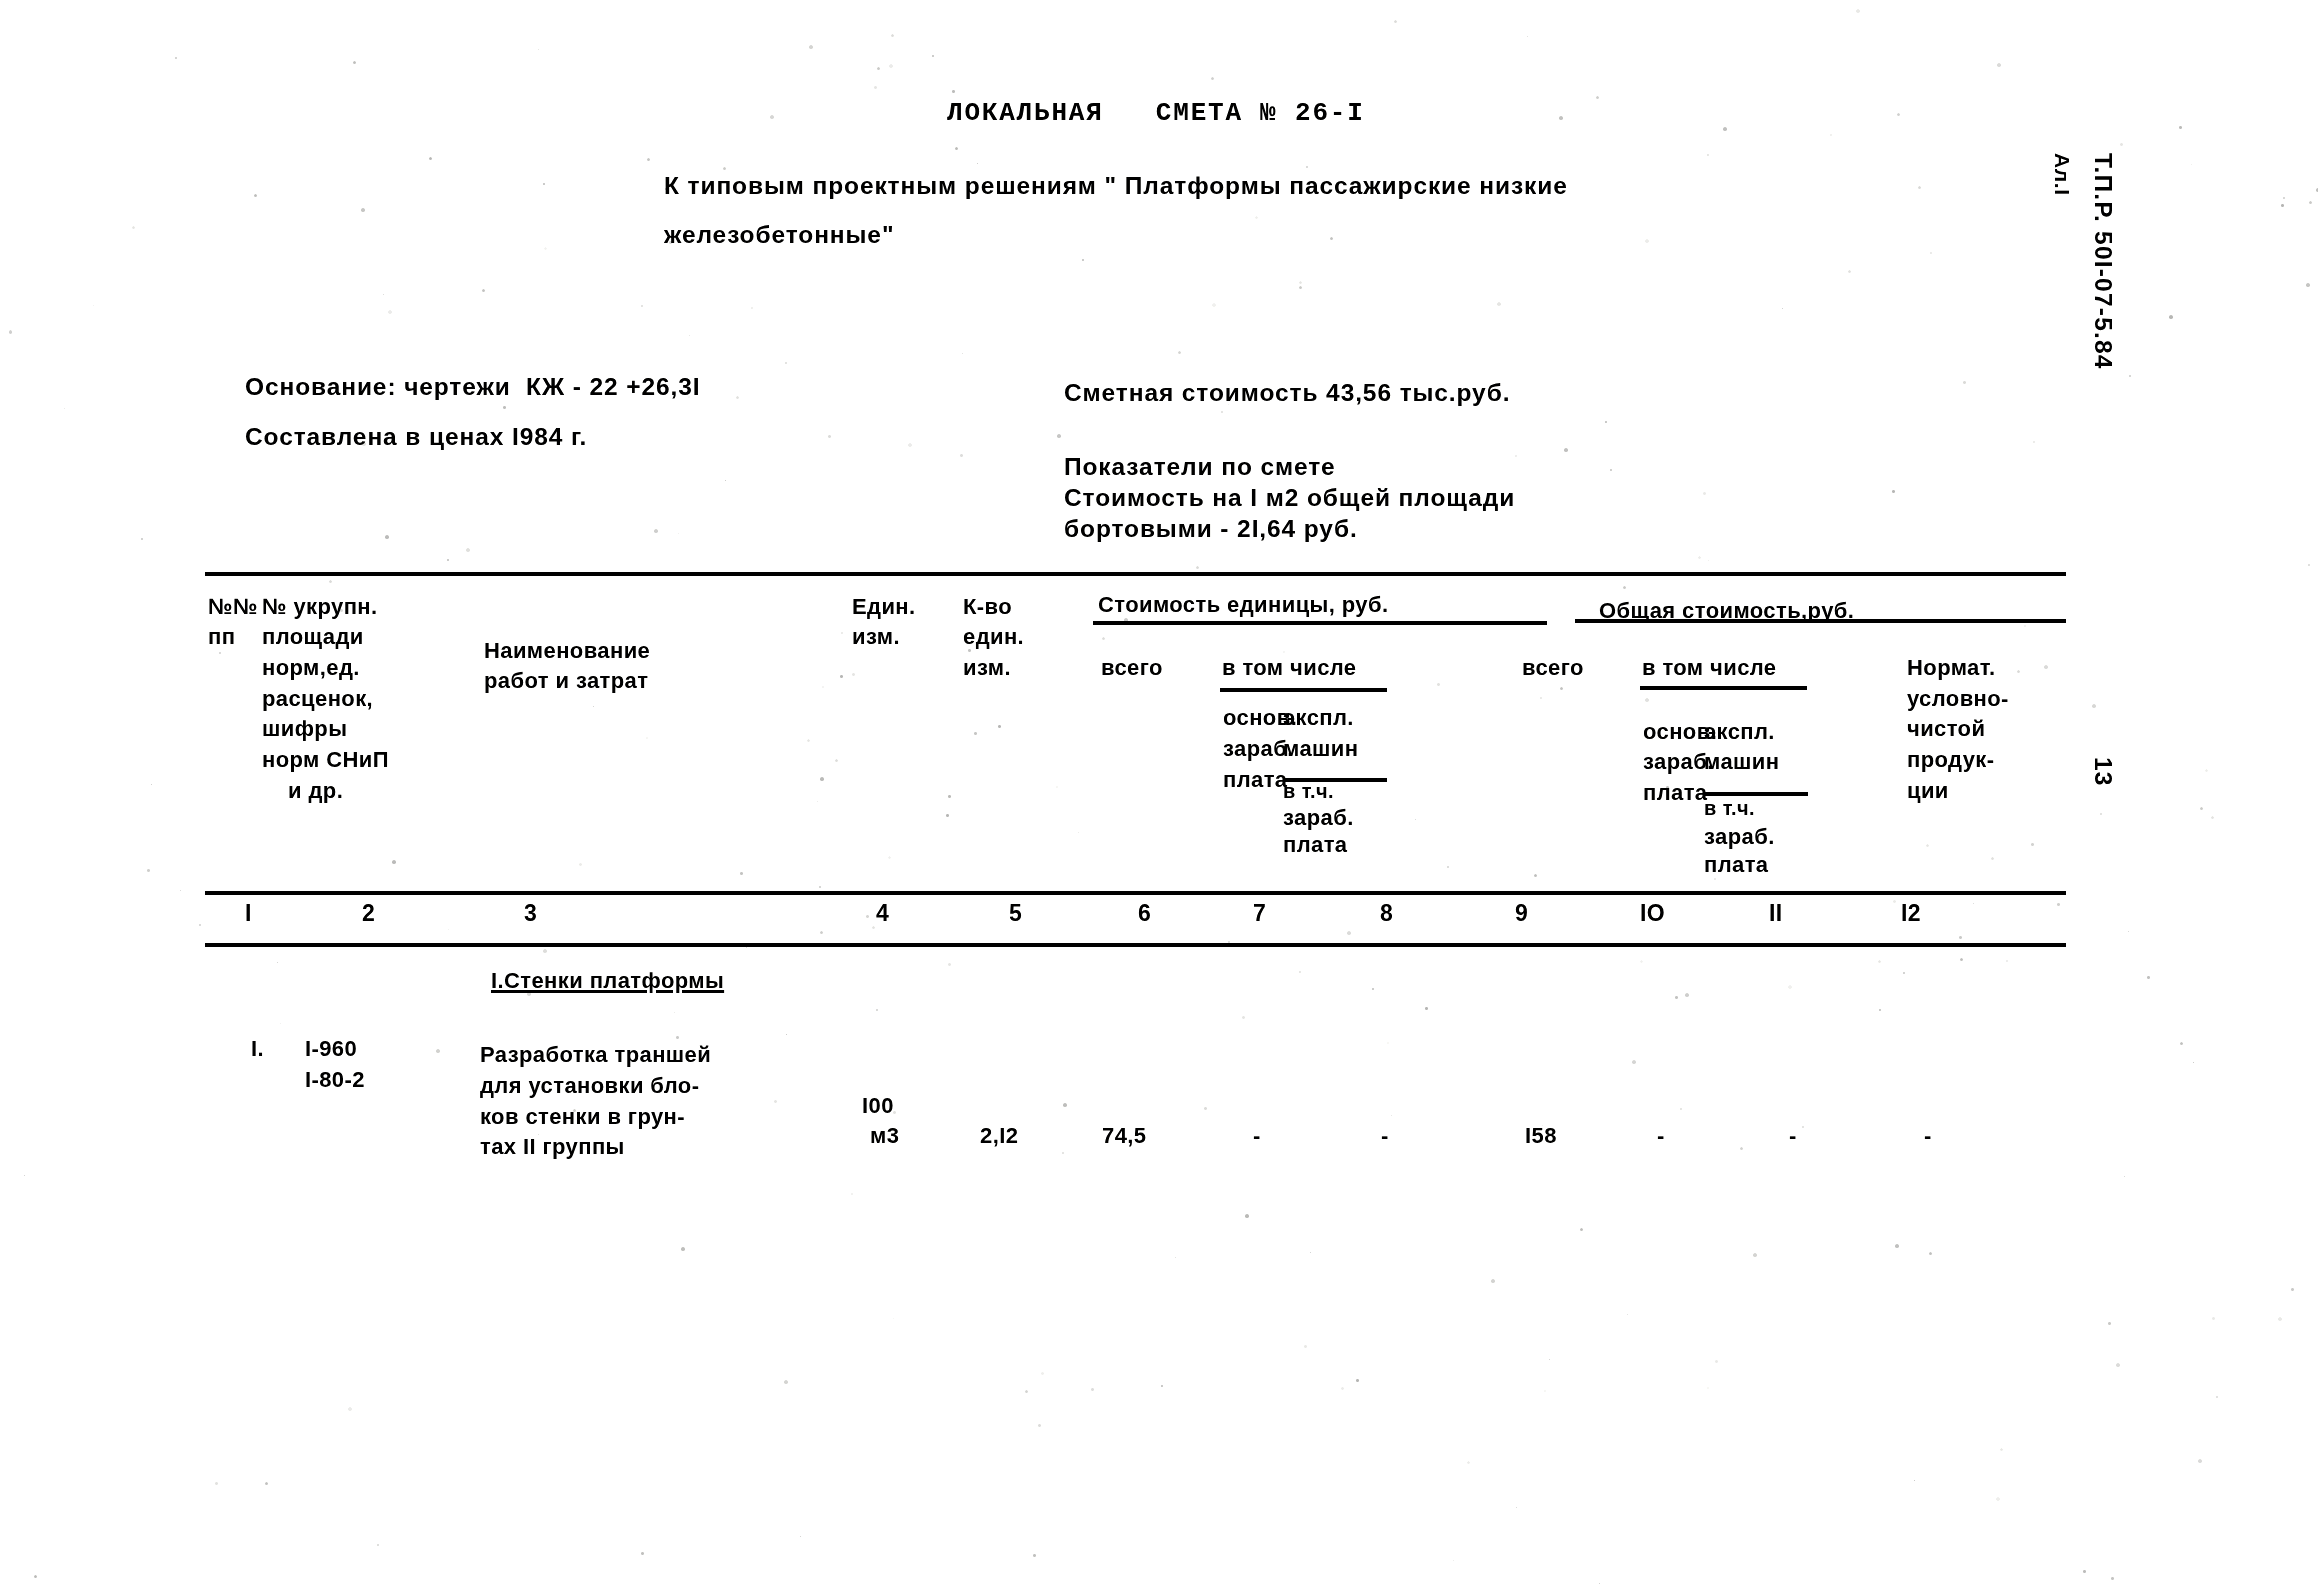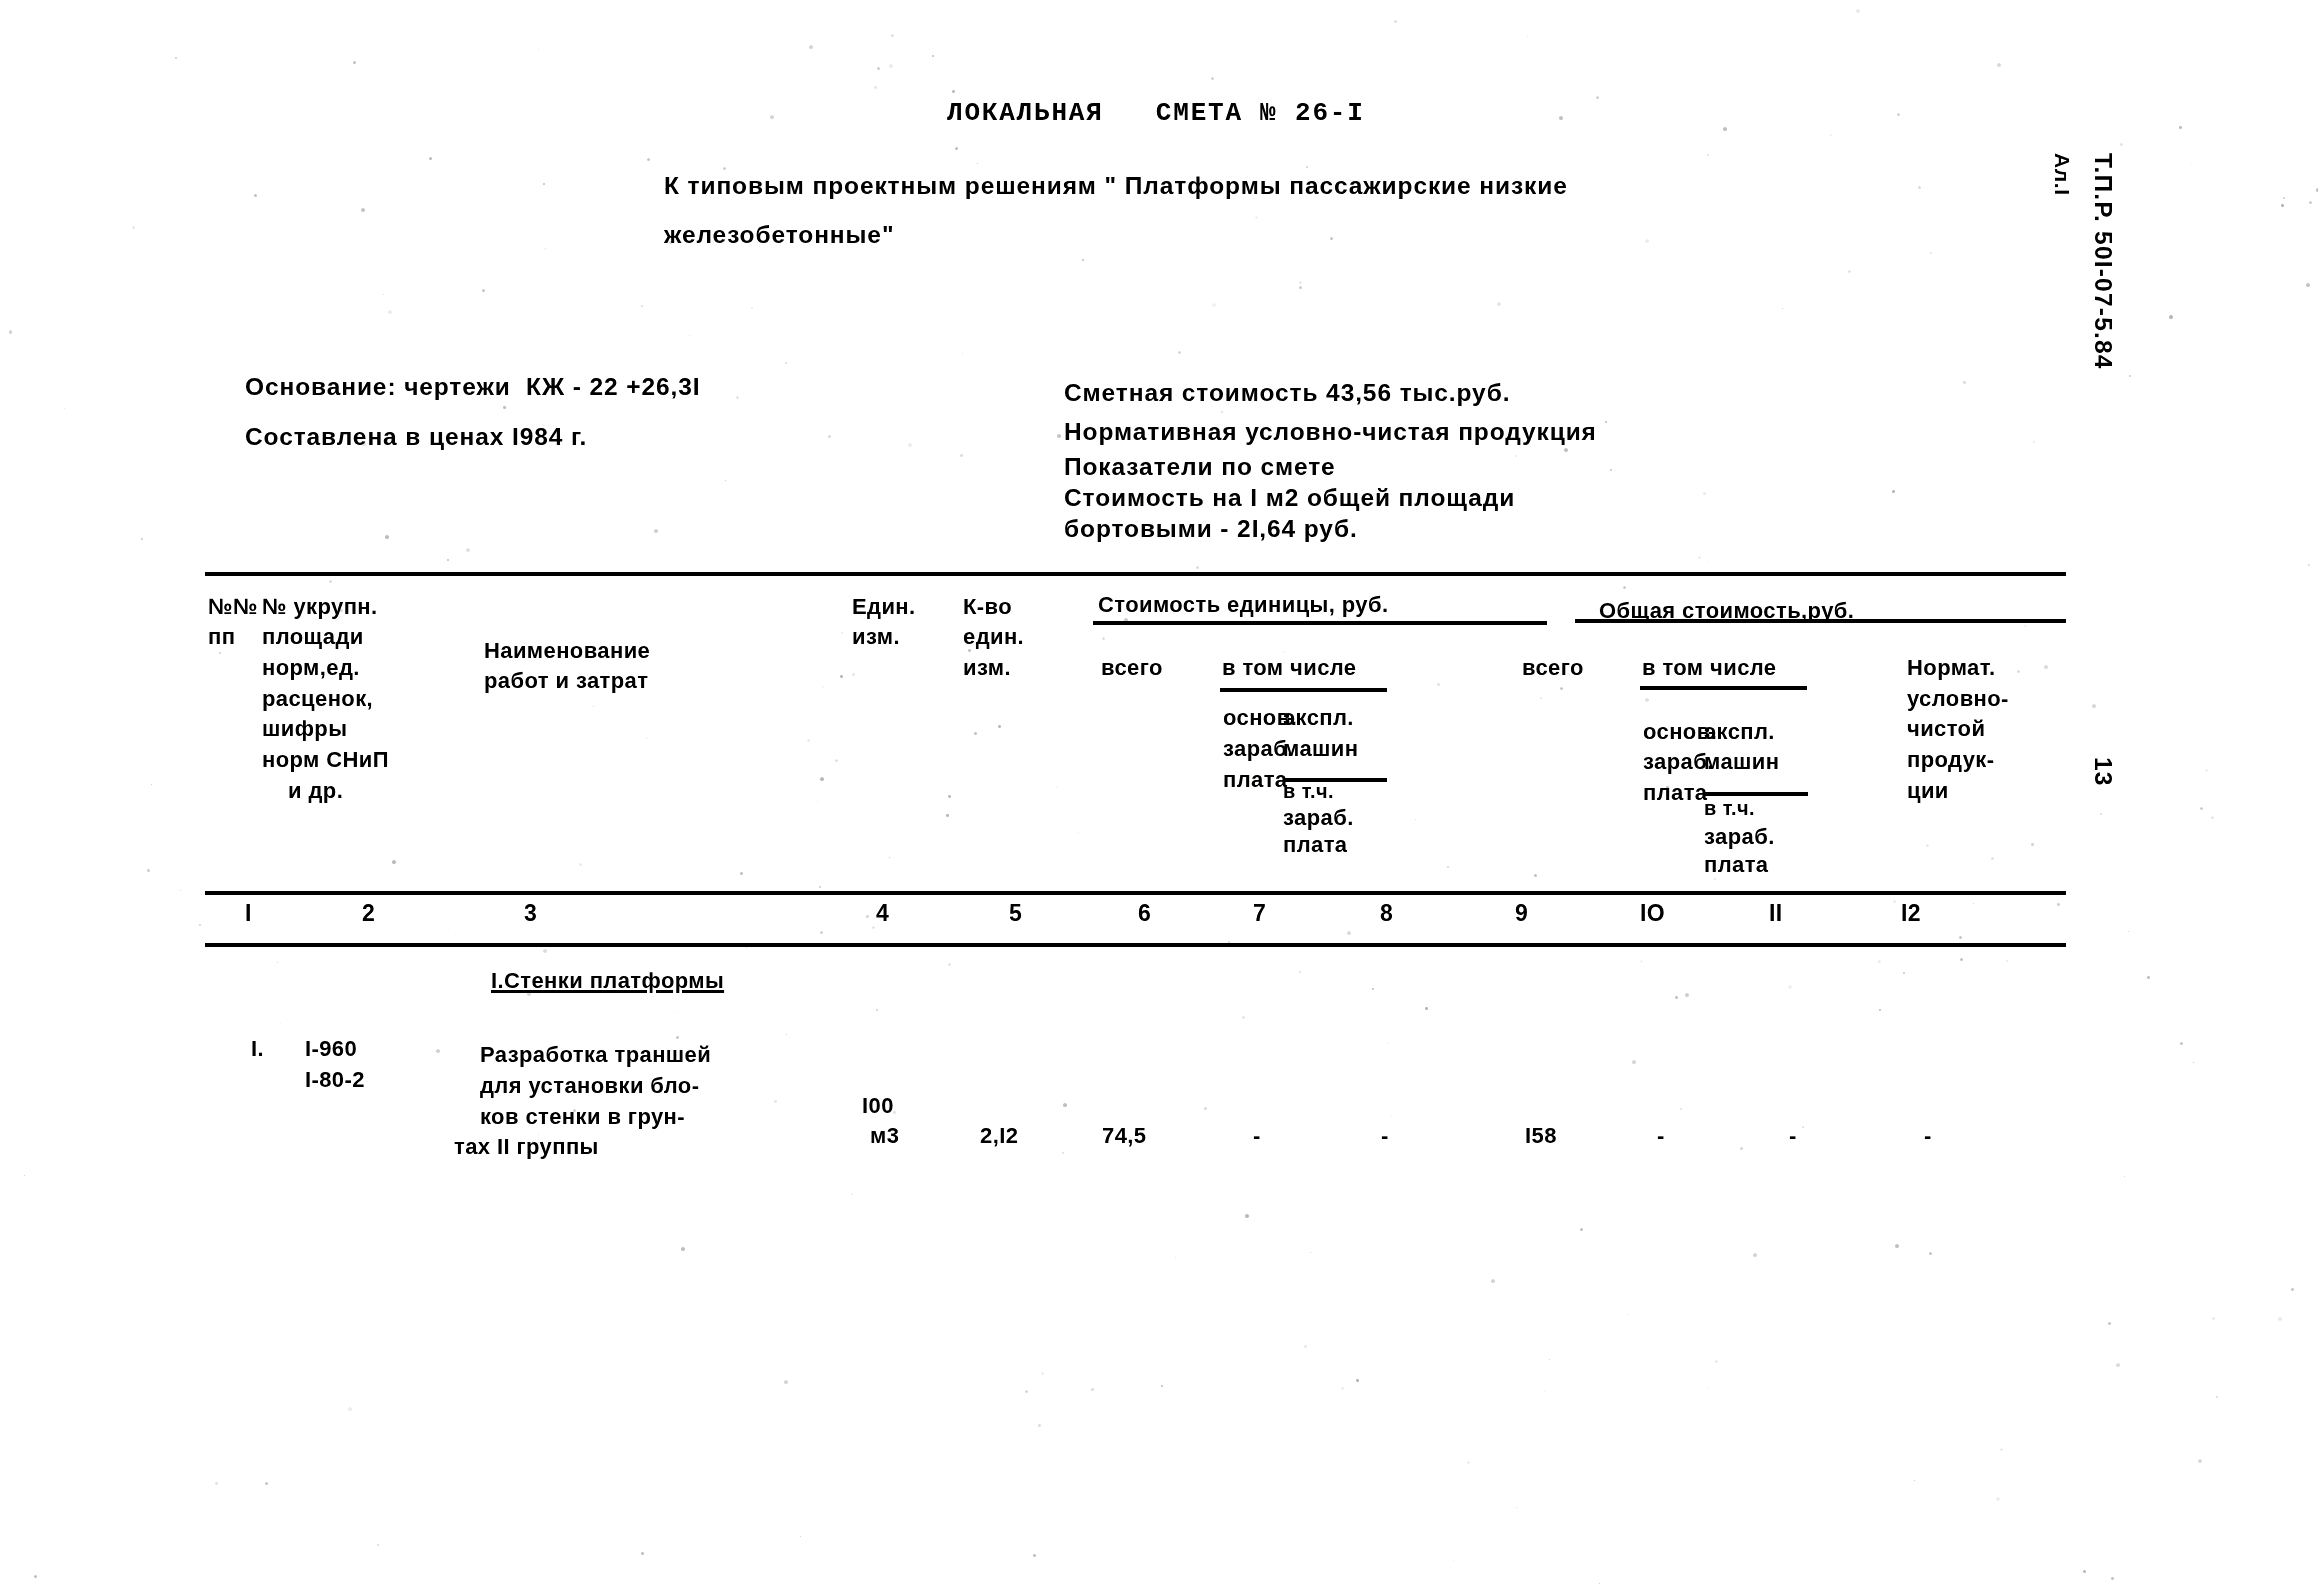--- a/index.html
+++ b/index.html
@@ -353,21 +353,20 @@
 
   <div class="txt title mono" style="left:947px; top:98px;">ЛОКАЛЬНАЯ   СМЕТА № 26-I</div>
 
   <div class="txt h1" style="left:664px; top:172px;">К типовым проектным решениям " Платформы пассажирские низкие</div>
   <div class="txt h1" style="left:664px; top:221px;">железобетонные"</div>
 
   <div class="txt h1" style="left:245px; top:373px;">Основание: чертежи  КЖ - 22 +26,3I</div>
   <div class="txt h1" style="left:245px; top:423px;">Составлена в ценах I984 г.</div>
 
   <div class="txt h1" style="left:1064px; top:379px;">Сметная стоимость 43,56 тыс.руб.</div>
-  <div class="txt h1" style="left:1064px; top:418px;">Нормативная условно-чистая продукция</div>
   <div class="txt h1" style="left:1064px; top:453px;">Показатели по смете</div>
   <div class="txt h1" style="left:1064px; top:484px;">Стоимость на I м2 общей площади</div>
   <div class="txt h1" style="left:1064px; top:515px;">бортовыми - 2I,64 руб.</div>
 
   <div class="vert" style="left:2117px; top:153px; transform: rotate(90deg); font-size:24.5px; letter-spacing:1.2px;">Т.П.Р. 50I-07-5.84</div>
   <div class="vert" style="left:2074px; top:153px; transform: rotate(90deg); font-size:21px; letter-spacing:0.6px;">Ал.I</div>
   <div class="vert" style="left:2117px; top:757px; transform: rotate(90deg); font-size:24.5px; letter-spacing:1.2px;">13</div>
 
   <div class="rule" style="left:205px; top:572px; width:1861px; height:4.3px;"></div>
 
@@ -458,21 +457,21 @@
 
   <div class="txt tbl u" style="left:491px; top:968px;">I.Стенки платформы</div>
 
   <div class="txt tbl" style="left:251px; top:1036px;">I.</div>
   <div class="txt tbl" style="left:305px; top:1036px;">I-960</div>
   <div class="txt tbl" style="left:305px; top:1067px;">I-80-2</div>
 
   <div class="txt tbl" style="left:480px; top:1042px;">Разработка траншей</div>
   <div class="txt tbl" style="left:480px; top:1073px;">для установки бло-</div>
   <div class="txt tbl" style="left:480px; top:1104px;">ков стенки в грун-</div>
-  <div class="txt tbl" style="left:454px; top:1134px;">тах II группы</div>
+  <div class="txt tbl" style="left:480px; top:1134px;">тах II группы</div>
 
   <div class="txt tbl" style="left:862px; top:1093px;">I00</div>
   <div class="txt tbl" style="left:870px; top:1123px;">м3</div>
 
   <div class="txt tbl" style="left:980px; top:1123px;">2,I2</div>
   <div class="txt tbl" style="left:1102px; top:1123px;">74,5</div>
   <div class="txt tbl" style="left:1253px; top:1123px;">-</div>
   <div class="txt tbl" style="left:1381px; top:1123px;">-</div>
   <div class="txt tbl" style="left:1525px; top:1123px;">I58</div>
   <div class="txt tbl" style="left:1657px; top:1123px;">-</div>

